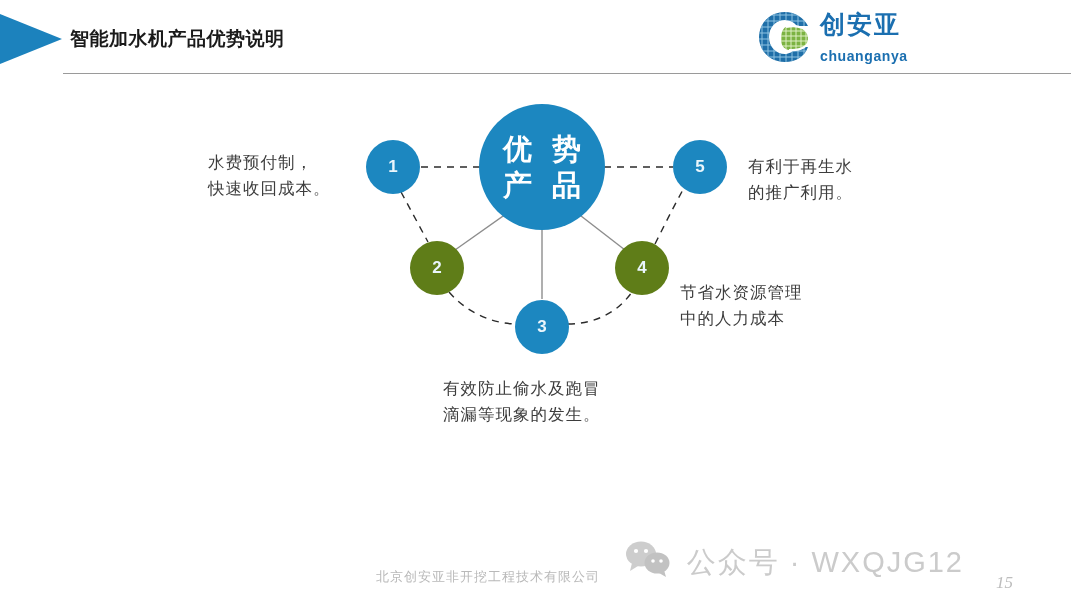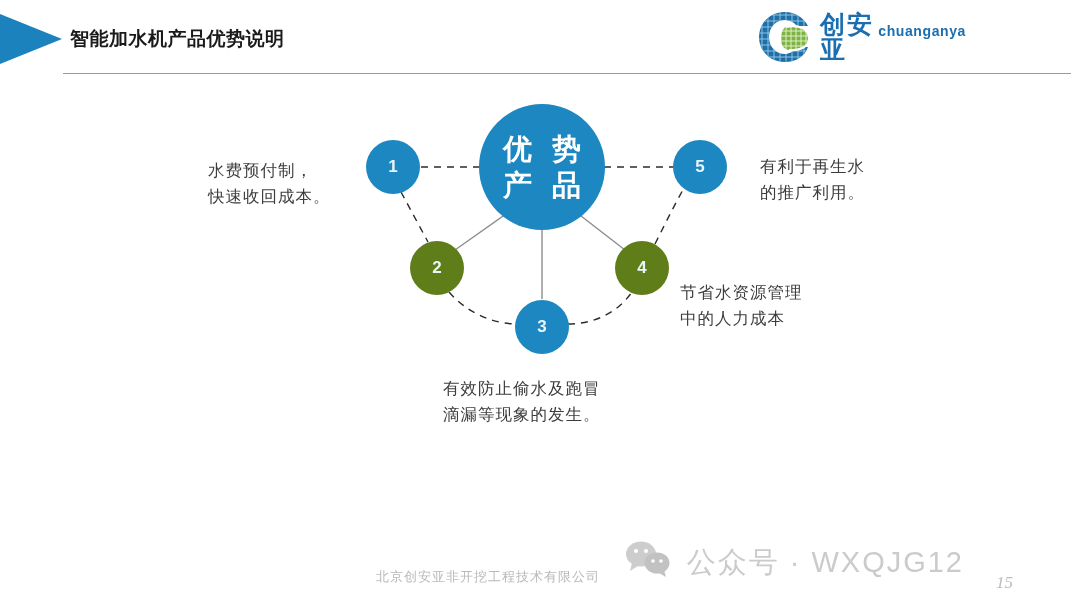--- a/index.html
+++ b/index.html
@@ -24,21 +24,21 @@
   }
   .hdr-rule{
     position:absolute;left:63px;top:73px;width:1008px;height:1px;
     background:#9a9a9a;
   }
 
   
   .logo{position:absolute;right:10px;top:6px;width:210px;height:62px;
         display:flex;align-items:center;gap:6px;}
   .logo-mark{width:58px;height:56px;flex:0 0 58px;position:relative;}
-  .logo-txt{display:flex;line-height:1;}
+  .logo-txt{display:flex;flex-direction:column;line-height:1;}
   .logo-cn{font-size:25px;font-weight:bold;color:#1b6fb0;letter-spacing:2px;}
   .logo-en{font-size:14px;font-weight:bold;color:#1b6fb0;letter-spacing:.6px;margin-top:12px;}
 
   
   .diagram{position:absolute;left:0;top:78px;width:1080px;height:380px;}
   .diagram svg{position:absolute;left:0;top:0;}
 
   .node{
     position:absolute;border-radius:50%;
     display:flex;align-items:center;justify-content:center;
@@ -55,21 +55,21 @@
   .hub-label{
     color:#ffffff;font-size:29px;font-weight:bold;line-height:1.25;
     text-align:center;letter-spacing:6px;text-indent:6px;
   }
 
   .cap{
     position:absolute;color:#3d3d3d;font-size:16.5px;line-height:1.55;
     letter-spacing:1px;white-space:pre-line;
   }
   .cap.r{text-align:left;}
-  .cap.l{text-align:left;margin-top:8px;}
+  .cap.l{text-align:left;}
   .cap.c{text-align:left;}
 
   
   .footer-co{
     position:absolute;left:0;right:0;top:568px;text-align:center;
     font-size:13px;color:#b9b9b9;letter-spacing:1px;
   }
   .wm{
     position:absolute;right:12px;top:540px;
     display:flex;align-items:center;gap:16px;
@@ -183,21 +183,21 @@
     <div class="node small blue" style="left:515px;top:222px;">3</div>
     <div class="node small green" style="left:615px;top:163px;">4</div>
     <div class="node small blue" style="left:673px;top:62px;">5</div>
 
     <div class="cap l" style="left:208px;top:72px;">水费预付制，
 快速收回成本。</div>
     <div class="cap c" style="left:443px;top:298px;">有效防止偷水及跑冒
 滴漏等现象的发生。</div>
     <div class="cap r" style="left:680px;top:202px;">节省水资源管理
 中的人力成本</div>
-    <div class="cap r" style="left:748px;top:76px;margin-left:12px;">有利于再生水
+    <div class="cap r" style="left:748px;top:76px;">有利于再生水
 的推广利用。</div>
   </div>
 
   <div class="footer-co">北京创安亚非开挖工程技术有限公司</div>
 
   <div class="wm">
     <span>
       <svg width="46" height="38" viewBox="0 0 46 38">
         <ellipse cx="16" cy="14" rx="15" ry="12.5" fill="#cdcdcd"></ellipse>
         <path d="M7 23 L5 31 L13 26 Z" fill="#cdcdcd"></path>

